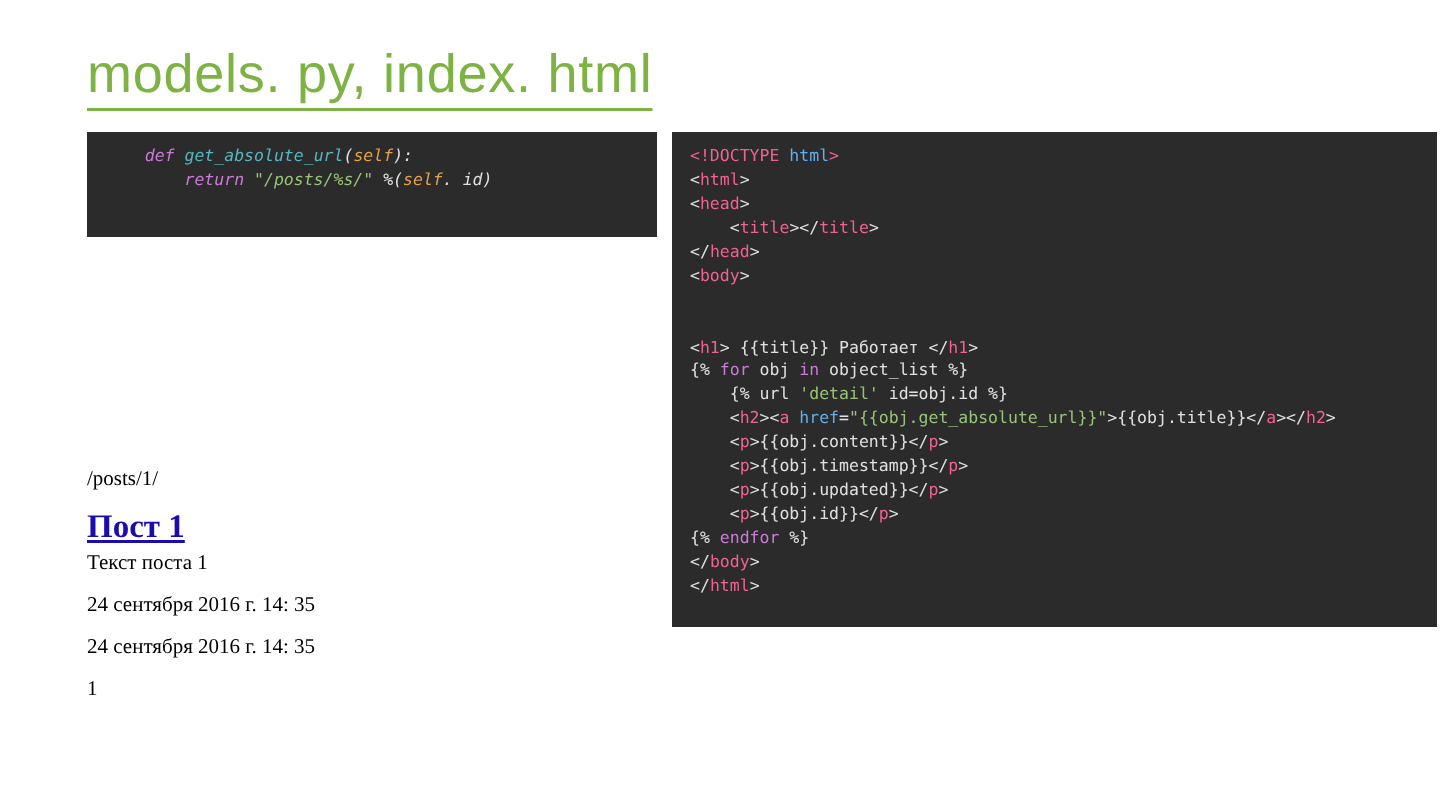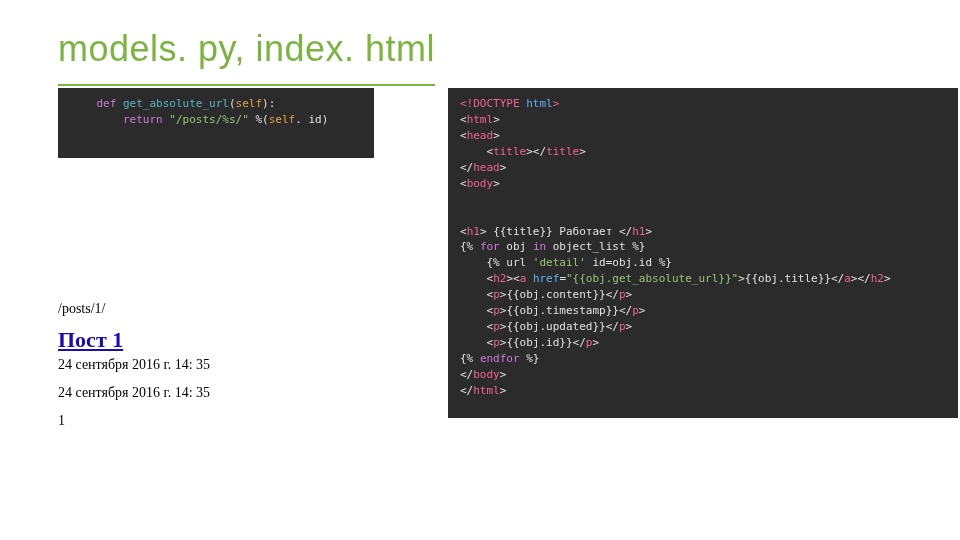--- a/index.html
+++ b/index.html
@@ -12,57 +12,58 @@
     overflow: hidden;
   }
   .slide-title {
     position: absolute;
     top: 28px;
     left: 58px;
     font-size: 36px;
     font-weight: 400;
     color: #7cb342;
     border-bottom: 2px solid #7cb342;
-    padding-bottom: 14px;
+    padding-bottom: 2px;
     letter-spacing: 0.5px;
   }
   .code-box {
     position: absolute;
     background: #2b2b2b;
     color: #ddd;
     font-family: Consolas, Menlo, monospace;
     font-size: 11px;
     line-height: 1.45;
     padding: 8px 12px;
     white-space: pre;
     overflow: hidden;
   }
   .code-left {
     top: 88px;
     left: 58px;
-    width: 316px;
+    width: 380px;
     height: 70px;
+    font-style: italic;
   }
   .code-right {
     top: 88px;
     left: 448px;
     width: 510px;
     height: 330px;
   }
   .kw-purple { color: #cc7cd8; }
   .kw-cyan   { color: #56b6c2; }
   .kw-orange { color: #e5a24a; }
   .kw-green  { color: #98c379; }
   .kw-pink   { color: #f06292; }
   .kw-lightblue { color: #61afef; }
   .kw-white  { color: #e0e0e0; }
 
   .rendered {
     position: absolute;
-    top: 301px;
+    top: 312px;
     left: 58px;
     font-family: "Times New Roman", serif;
     font-size: 14px;
     color: #000;
   }
   .rendered .url {
     margin-bottom: 10px;
     font-size: 14px;
   }
   .rendered h2 {
@@ -111,18 +112,19 @@
 <span class="kw-white">    &lt;</span><span class="kw-pink">p</span><span class="kw-white">&gt;</span><span class="kw-white">{{obj.timestamp}}</span><span class="kw-white">&lt;/</span><span class="kw-pink">p</span><span class="kw-white">&gt;</span>
 <span class="kw-white">    &lt;</span><span class="kw-pink">p</span><span class="kw-white">&gt;</span><span class="kw-white">{{obj.updated}}</span><span class="kw-white">&lt;/</span><span class="kw-pink">p</span><span class="kw-white">&gt;</span>
 <span class="kw-white">    &lt;</span><span class="kw-pink">p</span><span class="kw-white">&gt;</span><span class="kw-white">{{obj.id}}</span><span class="kw-white">&lt;/</span><span class="kw-pink">p</span><span class="kw-white">&gt;</span>
 <span class="kw-white">{% </span><span class="kw-purple">endfor</span><span class="kw-white"> %}</span>
 <span class="kw-white">&lt;/</span><span class="kw-pink">body</span><span class="kw-white">&gt;</span>
 <span class="kw-white">&lt;/</span><span class="kw-pink">html</span><span class="kw-white">&gt;</span></div>
 
 <div class="rendered">
   <p class="url">/posts/1/</p>
   <h2>Пост 1</h2>
+  <p>Текст поста 1</p>
   <p>24 сентября 2016 г. 14: 35</p>
   <p>24 сентября 2016 г. 14: 35</p>
   <p>1</p>
 </div>
 
 <div class="triangle"></div>
 
 </body></html>

